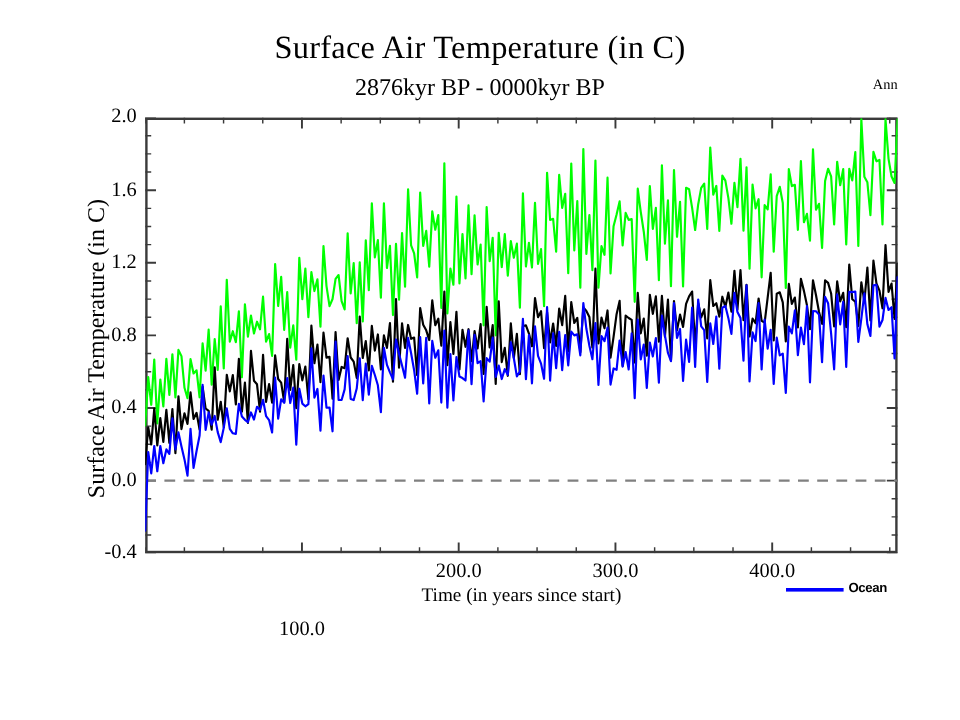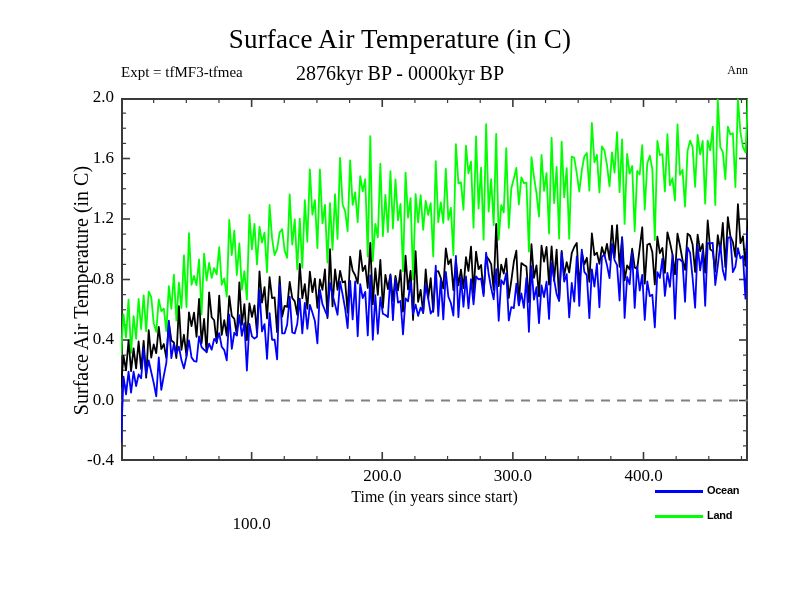--- a/index.html
+++ b/index.html
@@ -144,21 +144,20 @@
     letter-spacing: -0.3px;
   }
 </style>
 </head>
 <body>
 
 <div id="page">
 
   <div id="title">Surface Air Temperature (in C)</div>
   <div id="subtitle">2876kyr BP - 0000kyr BP</div>
-  <div id="expt-label">Expt = tfMF3-tfmea</div>
   <div id="season-label">Ann</div>
 
   <div id="plot-frame"></div>
   <svg id="plot-svg" viewBox="0 0 627 363" preserveAspectRatio="none">
       <line x1="0" y1="0" x2="0" y2="5" stroke="#3a3a3a" stroke-width="1.2"></line>
       <line x1="0" y1="363" x2="0" y2="358" stroke="#3a3a3a" stroke-width="1.2"></line>
       <line x1="32.65625" y1="0" x2="32.65625" y2="5" stroke="#3a3a3a" stroke-width="1.2"></line>
       <line x1="32.65625" y1="363" x2="32.65625" y2="358" stroke="#3a3a3a" stroke-width="1.2"></line>
       <line x1="65.3125" y1="0" x2="65.3125" y2="5" stroke="#3a3a3a" stroke-width="1.2"></line>
       <line x1="65.3125" y1="363" x2="65.3125" y2="358" stroke="#3a3a3a" stroke-width="1.2"></line>
@@ -269,19 +268,15 @@
     </div>
 
   <div id="xaxis-title">Time (in years since start)</div>
   <div id="yaxis-title">Surface Air Temperature (in C)</div>
 
   <div id="legend">
       <div class="legend-row">
         <div class="legend-swatch" style="background: rgb(0, 0, 255);"></div>
         <div class="legend-text">Ocean</div>
       </div>
-      <div class="legend-row">
-        <div class="legend-swatch" style="background: rgb(0, 255, 0);"></div>
-        <div class="legend-text">Land</div>
-      </div>
     </div>
 
 </div>
 
 </body></html>

